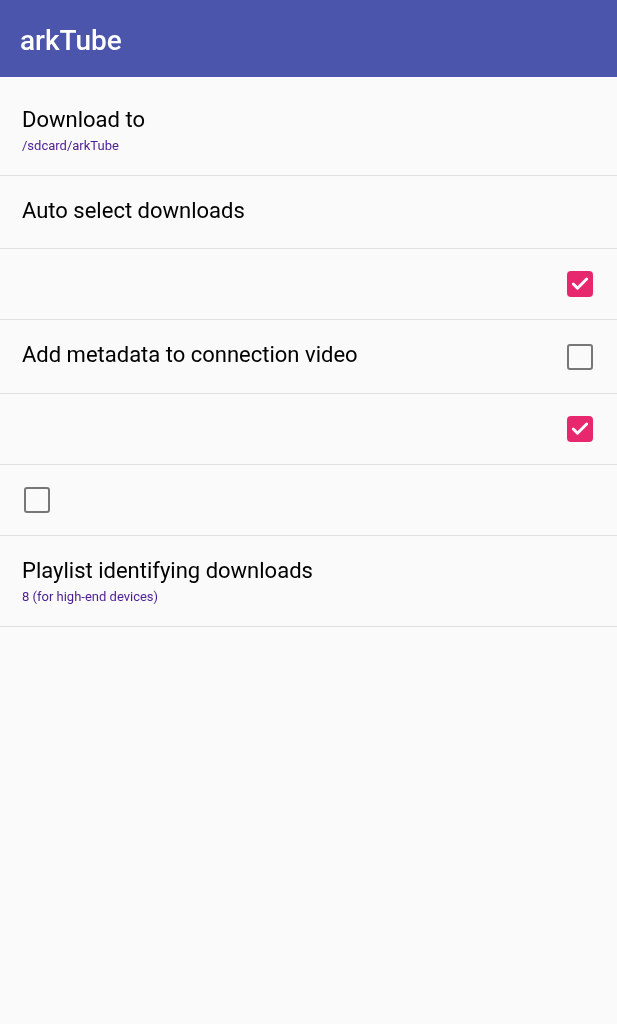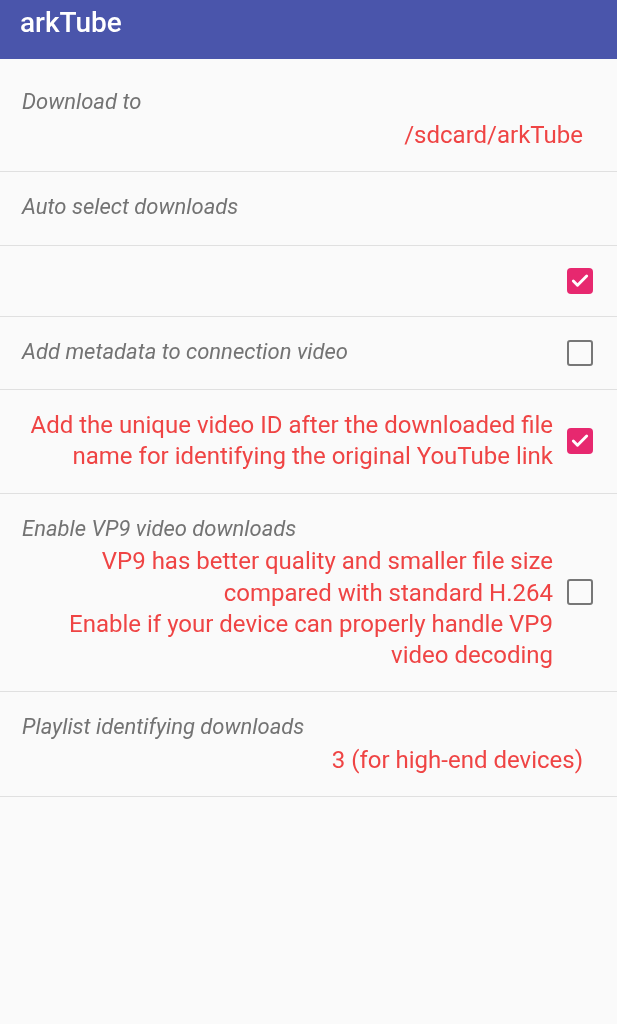--- a/index.html
+++ b/index.html
@@ -10,51 +10,49 @@
     body {
       font-family: Roboto, "Helvetica Neue", Arial, sans-serif;
       background: #fafafa;
       width: 617px;
       height: 1024px;
       overflow: hidden;
     }
     .app-bar {
       background: #4a55ab;
       color: #ffffff;
-      padding: 6px 20px 20px 20px;
+      padding: 24px 20px 20px 20px;
       font-size: 28px;
       font-weight: 500;
     }
     .settings-list {
       background: #fafafa;
       padding-top: 8px;
     }
     .setting-item {
       display: flex;
       align-items: center;
       padding: 20px 22px;
       border-bottom: 1px solid #e0e0e0;
       background: #fafafa;
     }
     .setting-content {
       flex: 1;
       padding-right: 12px;
     }
     .setting-title {
       font-size: 22px;
-      color: #737373;
+      color: #000000;
       line-height: 1.35;
       margin-bottom: 3px;
-      font-style: italic;
     }
     .setting-subtitle {
-      font-size: 24px;
-      color: #ef4444;
+      font-size: 13px;
+      color: #4c1d95;
       line-height: 1.3;
-      text-align: right;
     }
     .checkbox {
       width: 30px;
       height: 30px;
       flex-shrink: 0;
       display: flex;
       align-items: center;
       justify-content: center;
       cursor: pointer;
     }
@@ -116,41 +114,36 @@
     <div class="setting-content">
       <div class="setting-title">Add metadata to connection video</div>
     </div>
     <div class="checkbox">
       <div class="checkbox-unchecked"></div>
     </div>
   </div>
 
   <div class="setting-item">
     <div class="setting-content">
-      <div class="setting-subtitle">Add the unique video ID after the downloaded file name for identifying the original YouTube link</div>
     </div>
     <div class="checkbox">
       <div class="checkbox-checked">
         <svg viewBox="0 0 24 24" fill="none" stroke="#ffffff" stroke-width="3.5" stroke-linecap="round" stroke-linejoin="round">
             <polyline points="20 6 9 17 4 12"></polyline>
           </svg>
       </div>
     </div>
   </div>
 
   <div class="setting-item">
-    <div class="setting-content">
-      <div class="setting-title">Enable VP9 video downloads</div>
-      <div class="setting-subtitle">VP9 has better quality and smaller file size compared with standard H.264<br>Enable if your device can properly handle VP9 video decoding</div>
-    </div>
     <div class="checkbox">
       <div class="checkbox-unchecked"></div>
     </div>
   </div>
 
   <div class="setting-item">
     <div class="setting-content">
       <div class="setting-title">Playlist identifying downloads</div>
-      <div class="setting-subtitle">3 (for high-end devices)</div>
+      <div class="setting-subtitle">8 (for high-end devices)</div>
     </div>
   </div>
 
 </div>
 
 </body></html>

